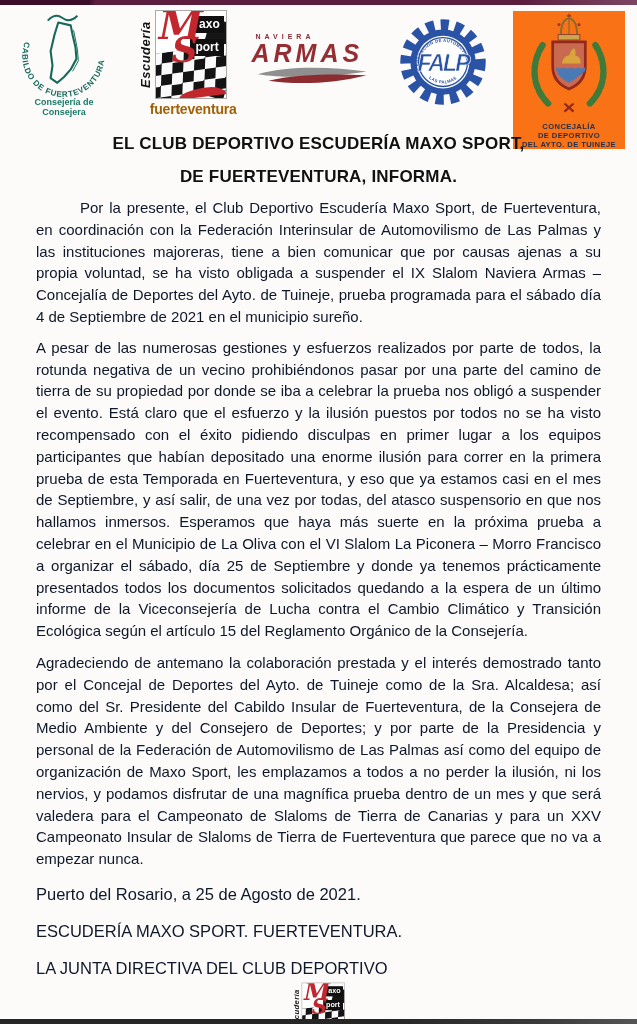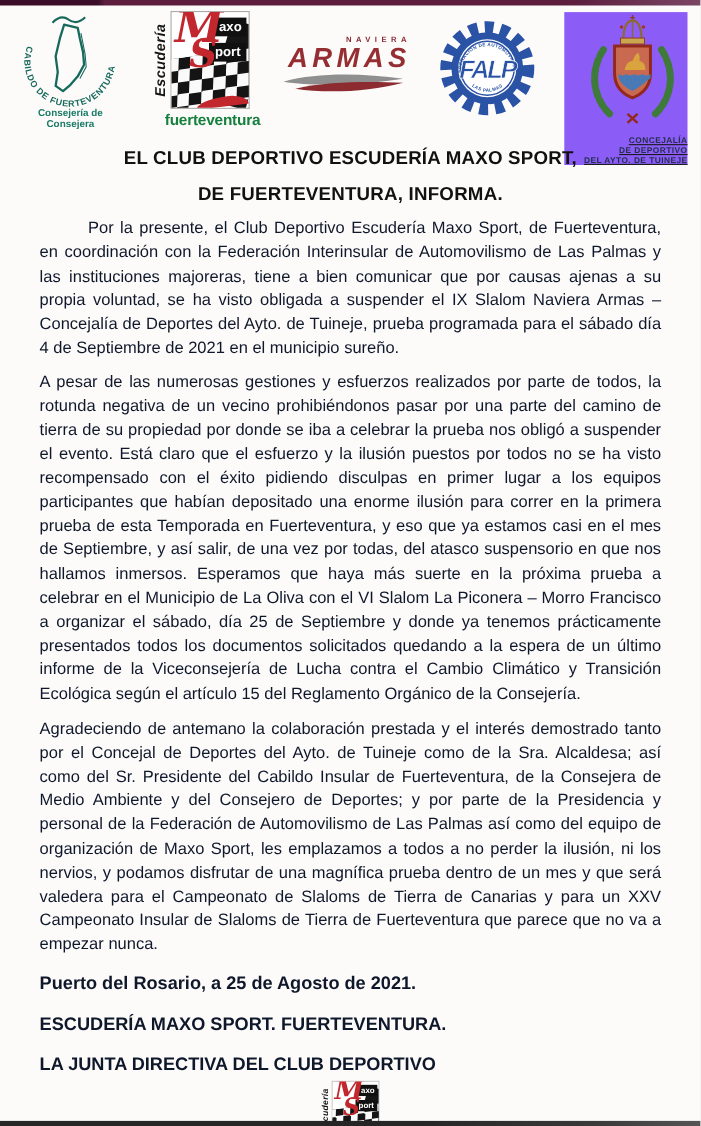--- a/index.html
+++ b/index.html
@@ -40,48 +40,48 @@
         color:#c1272d;z-index:4;}
   .maxo .axo{position:absolute;right:2px;top:5px;background:#101010;color:#fff;
         font:700 12px "Liberation Sans",sans-serif;padding:1px 4px 2px;z-index:3;}
   .maxo .s{position:absolute;left:16px;top:17px;font:italic 700 36px "DejaVu Serif",serif;
         color:#c1272d;z-index:4;}
   .maxo .port{position:absolute;right:2px;top:28px;background:#101010;color:#fff;
         font:700 12px "Liberation Sans",sans-serif;padding:1px 5px 2px;z-index:3;}
   .maxo .swoosh{position:absolute;right:0;bottom:1px;width:48px;height:9px;background:#c1272d;
         border-radius:60% 40% 50% 50%/100% 100% 0 0;transform:rotate(-7deg);z-index:5;}
   .maxo .bottom{position:absolute;left:12px;bottom:0;width:80px;text-align:center;
-        font:700 14px "Liberation Sans",sans-serif;color:#15803d;letter-spacing:-.2px;}
+        font:700 14px "Liberation Sans",sans-serif;color:#a16207;letter-spacing:-.2px;}
 
   
-  .armas{width:122px;margin-top:24px;text-align:right;}
+  .armas{width:122px;margin-top:24px;text-align:left;}
   .armas .naviera{font:700 7px "Liberation Sans",sans-serif;color:#8c2b33;letter-spacing:4px;margin-left:4px;}
   .armas .main{font:italic 700 25px "Liberation Sans",sans-serif;color:#952e33;
         letter-spacing:4px;margin-top:-1px;}
   .armas svg{display:block;margin:-2px auto 0;}
 
   
   .falp{width:96px;margin-top:6px;}
   .falp-small{font:700 4.4px "Liberation Sans",sans-serif;fill:#2a52a5;letter-spacing:.35px;}
   .falp-center{font:italic 700 24px "Liberation Sans",sans-serif;fill:#2a52a5;
         stroke:#fff;stroke-width:.6px;letter-spacing:-2px;}
 
   
-  .tuineje{width:112px;text-align:right;margin-top:2px;background:#8b5cf6;text-decoration:underline;}
+  .tuineje{width:112px;text-align:center;margin-top:2px;background:#f97316;}
   .tui-caption{font:700 7.6px "Liberation Sans",sans-serif;color:#23304d;line-height:9px;letter-spacing:.4px;}
 
   
   .content{padding:0 36px;}
   .doc-title{text-align:center;font-size:17px;font-weight:700;color:#111;
         margin:13px 0 0 0;letter-spacing:.2px;}
   .content p{margin:0;text-align:justify;font-size:15px;line-height:21.8px;color:#0f172a;}
   .p1{margin-top:10px !important;text-indent:44px;}
   .p2{margin-top:9px !important;}
   .p3{margin-top:10px !important;}
-  .center-bold{text-align:center;font-weight:700;font-size:16.5px !important;}
+  .center-bold{text-align:center;font-weight:400;font-size:16.5px !important;}
   .date-line{margin-top:14px !important;}
   .sig-line{margin-top:15px !important;}
 
   .footer-logo{height:70px;display:flex;justify-content:center;margin-top:3px;}
   .footer-logo .maxo{transform:scale(.6);transform-origin:top center;}
 </style>
 </head>
 <body>
 
 <div class="page">

